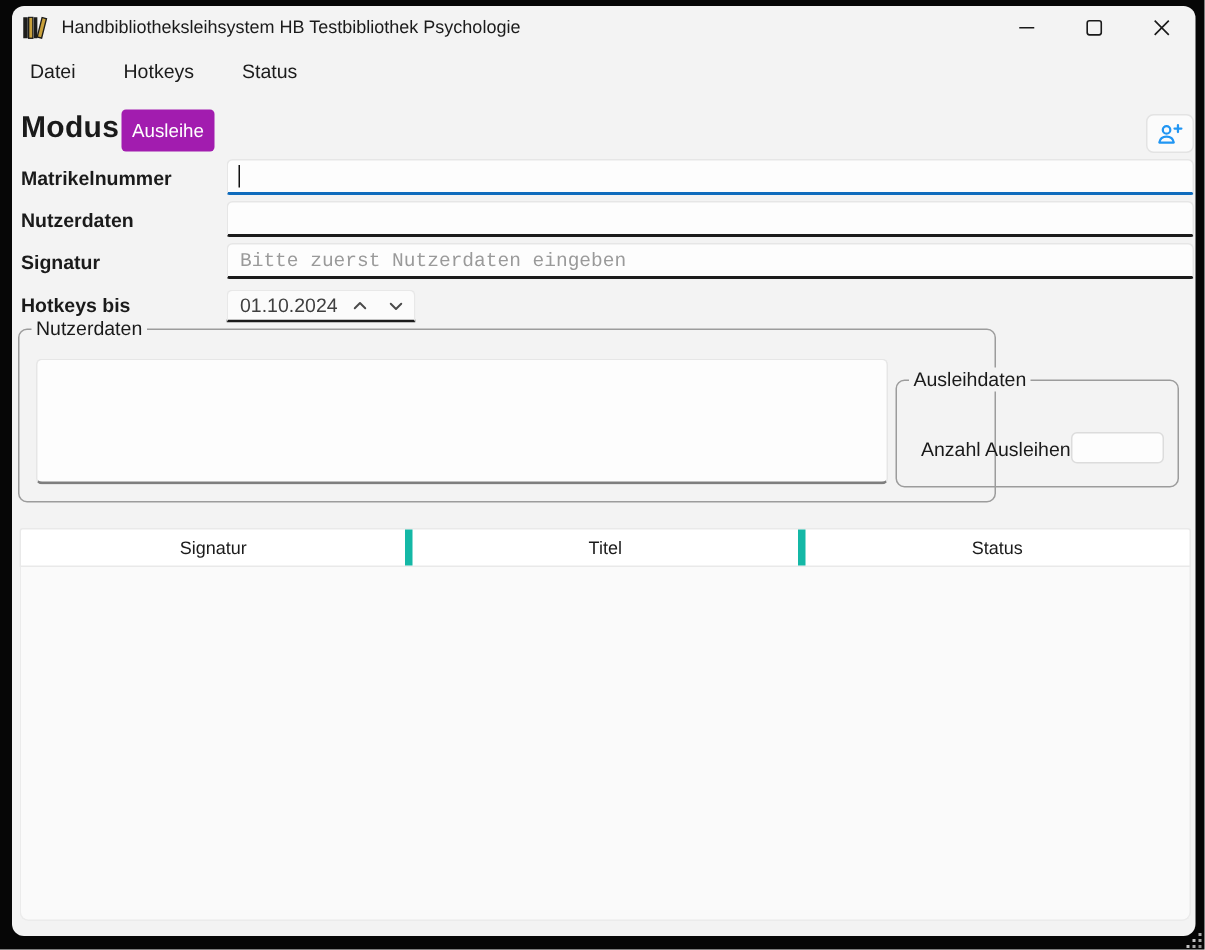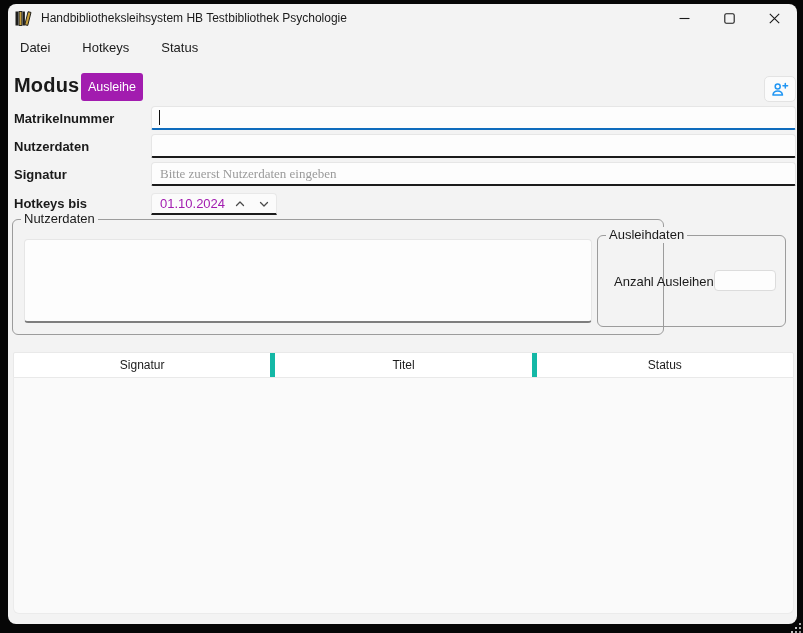--- a/index.html
+++ b/index.html
@@ -40,39 +40,39 @@
   
   .field-label { position: absolute; left: 6px; font-size: 13px; color: #1a1a1a; font-weight: bold; }
   .lbl-matrikel   { top: 107px; }
   .lbl-benutzer   { top: 135px; }
   .lbl-signatur   { top: 163px; }
   .lbl-ausleihbis { top: 192px; }
   .txt {
     position: absolute; left: 143px; width: 645px; height: 24px;
     background: #FDFDFD; border: 1px solid #E6E6E6; border-bottom: 2px solid #1b1b1b;
     border-radius: 4px 4px 2px 2px; padding: 0 8px; font-size: 13px; color: #6d28d9;
-    font-family: Liberation Serif, serif; outline: none;
+    font-family: Liberation Mono, monospace; outline: none;
   }
   .txt::placeholder { color: #9a9a9a; opacity: 1; }
   .txt-matrikel { top: 102px; border-bottom: 2px solid #0F6CBD; }
   .txt-benutzer { top: 130px; }
   .txt-signatur { top: 158px; }
   .caret { position: absolute; left: 151px; top: 106px; width: 1px; height: 15px; background: #111; }
   
   .date-ctl {
     position: absolute; left: 143px; top: 189px; width: 126px; height: 22px;
     background: #FBFBFB; border: 1px solid #E8E8E8; border-bottom: 2px solid #1b1b1b;
     border-radius: 4px 4px 0 0; display: flex; align-items: center;
   }
-  .date-value { flex: 1; padding-left: 8px; font-size: 13px; color: #a21caf; }
+  .date-value { flex: 1; padding-left: 8px; font-size: 13px; color: #404040; }
   .spin-btn { width: 24px; height: 100%; display: flex; align-items: center; justify-content: center; }
   
   .groupbox { position: absolute; border: 1px solid #9C9C9C; border-radius: 6px; }
   .gb-nutzer { left: 4px; top: 215px; width: 652px; height: 116px; }
-  .gb-ausleih { left: 589px; top: 231px; width: 189px; height: 92px; }
+  .gb-ausleih { left: 589px; top: 249px; width: 189px; height: 72px; }
   .gb-legend {
     position: absolute; top: -9px; left: 8px; background: #F3F3F3;
     padding: 0 3px; font-size: 13px; color: #1a1a1a; line-height: 16px;
   }
   .nutzer-textarea {
     position: absolute; left: 11px; top: 19px; width: 568px; height: 84px;
     background: #FDFDFD; border: 1px solid #E6E6E6; border-bottom: 2px solid #7E7E7E;
     border-radius: 4px; resize: none; outline: none;
     font-family: "Liberation Sans", sans-serif; font-size: 13px; padding: 4px 8px;
   }

